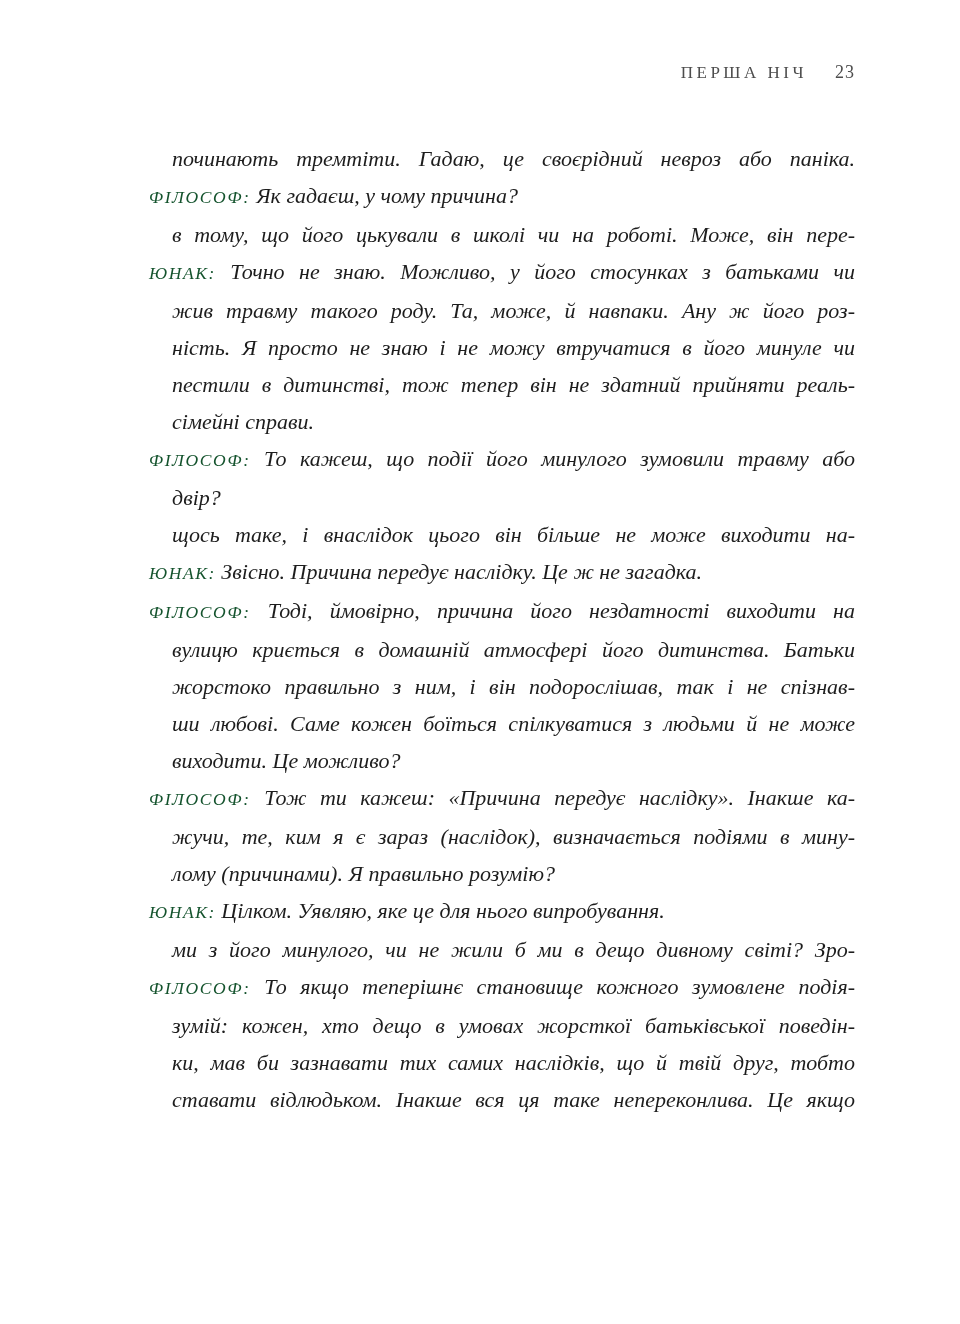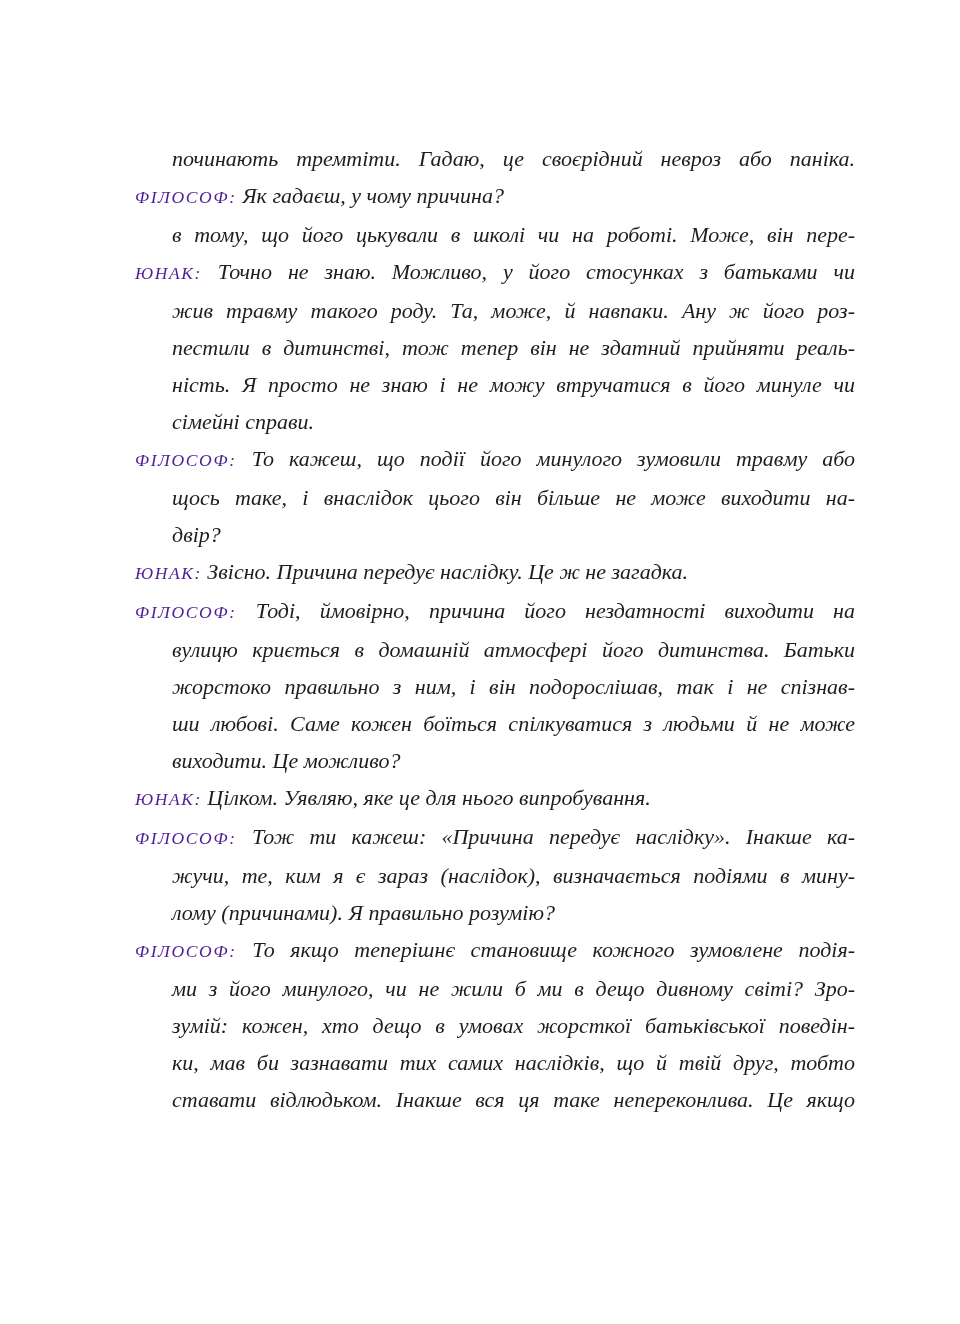--- a/index.html
+++ b/index.html
@@ -54,69 +54,74 @@
   .line.lastline {
     text-align: justify;
     text-align-last: left;
   }
   .line.hang {
     text-indent: -37px;
   }
   .speaker {
     font-size: 17.5px;
     letter-spacing: 1.6px;
-    color: #4c1d95;
+    color: #14532d;
+    margin-left: 14px;
   }
 </style>
 </head>
 <body>
 
 <div class="page">
 
+  <div class="page-header">
+    <span class="section-title">ПЕРША НІЧ</span>
+    <span class="page-number">23</span>
+  </div>
 
   <div class="content">
       <div class="para">
         <div class="line">починають тремтіти. Гадаю, це своєрідний невроз або паніка.</div>
       </div>
       <div class="para">
         <div class="line lastline hang"><span class="speaker">ФІЛОСОФ:</span> Як гадаєш, у чому причина?</div>
       </div>
       <div class="para">
         <div class="line">в тому, що його цькували в школі чи на роботі. Може, він пере-</div>
         <div class="line hang"><span class="speaker">ЮНАК:</span> Точно не знаю. Можливо, у його стосунках з батьками чи</div>
         <div class="line">жив травму такого роду. Та, може, й навпаки. Ану ж його роз-</div>
+        <div class="line">ність. Я просто не знаю і не можу втручатися в його минуле чи</div>
         <div class="line">пестили в дитинстві, тож тепер він не здатний прийняти реаль-</div>
-        <div class="line">ність. Я просто не знаю і не можу втручатися в його минуле чи</div>
         <div class="line lastline">сімейні справи.</div>
       </div>
       <div class="para">
         <div class="line hang"><span class="speaker">ФІЛОСОФ:</span> То кажеш, що події його минулого зумовили травму або</div>
+        <div class="line lastline">двір?</div>
         <div class="line">щось таке, і внаслідок цього він більше не може виходити на-</div>
-        <div class="line lastline">двір?</div>
       </div>
       <div class="para">
         <div class="line lastline hang"><span class="speaker">ЮНАК:</span> Звісно. Причина передує наслідку. Це ж не загадка.</div>
       </div>
       <div class="para">
         <div class="line hang"><span class="speaker">ФІЛОСОФ:</span> Тоді, ймовірно, причина його нездатності виходити на</div>
         <div class="line">вулицю криється в домашній атмосфері його дитинства. Батьки</div>
         <div class="line">жорстоко правильно з ним, і він подорослішав, так і не спізнав-</div>
         <div class="line">ши любові. Саме кожен боїться спілкуватися з людьми й не може</div>
         <div class="line lastline">виходити. Це можливо?</div>
       </div>
       <div class="para">
-        <div class="line lastline hang"><span class="speaker">ЮНАК:</span> Цілком. Уявляю, яке це для нього випробування.</div>
-      </div>
-      <div class="para">
         <div class="line hang"><span class="speaker">ФІЛОСОФ:</span> Тож ти кажеш: «Причина передує наслідку». Інакше ка-</div>
         <div class="line">жучи, те, ким я є зараз (наслідок), визначається подіями в мину-</div>
         <div class="line lastline">лому (причинами). Я правильно розумію?</div>
       </div>
       <div class="para">
+        <div class="line lastline hang"><span class="speaker">ЮНАК:</span> Цілком. Уявляю, яке це для нього випробування.</div>
+      </div>
+      <div class="para">
+        <div class="line">ми з його минулого, чи не жили б ми в дещо дивному світі? Зро-</div>
         <div class="line hang"><span class="speaker">ФІЛОСОФ:</span> То якщо теперішнє становище кожного зумовлене подія-</div>
-        <div class="line">ми з його минулого, чи не жили б ми в дещо дивному світі? Зро-</div>
         <div class="line">зумій: кожен, хто дещо в умовах жорсткої батьківської поведін-</div>
         <div class="line">ки, мав би зазнавати тих самих наслідків, що й твій друг, тобто</div>
         <div class="line">ставати відлюдьком. Інакше вся ця таке непереконлива. Це якщо</div>
       </div>
     </div>
 
 </div>
 
 </body></html>

